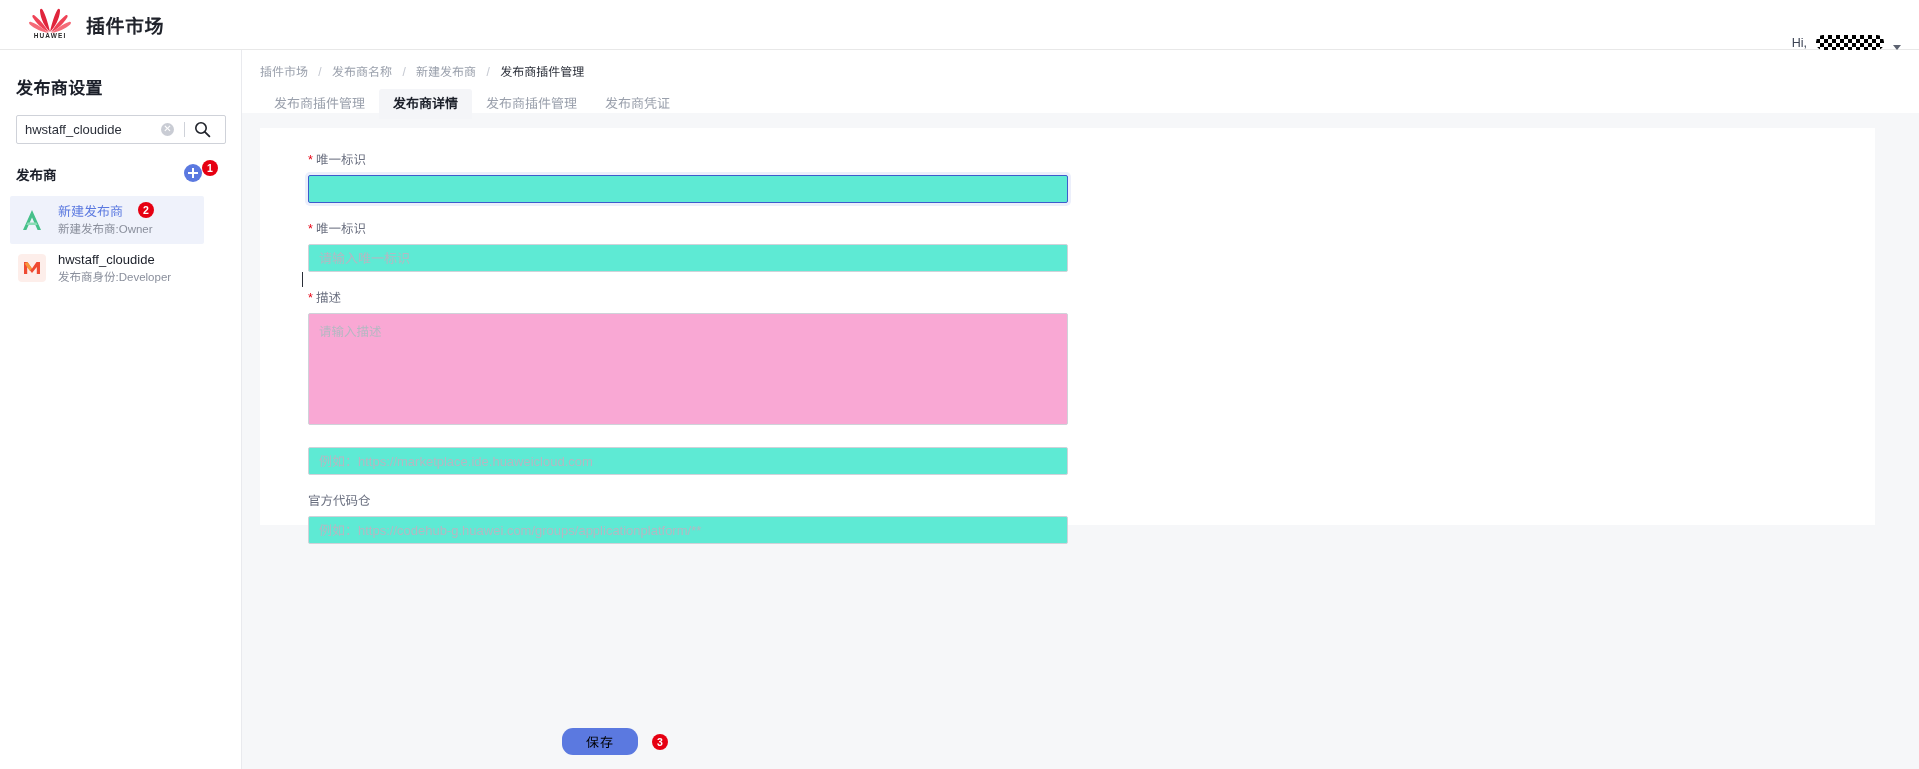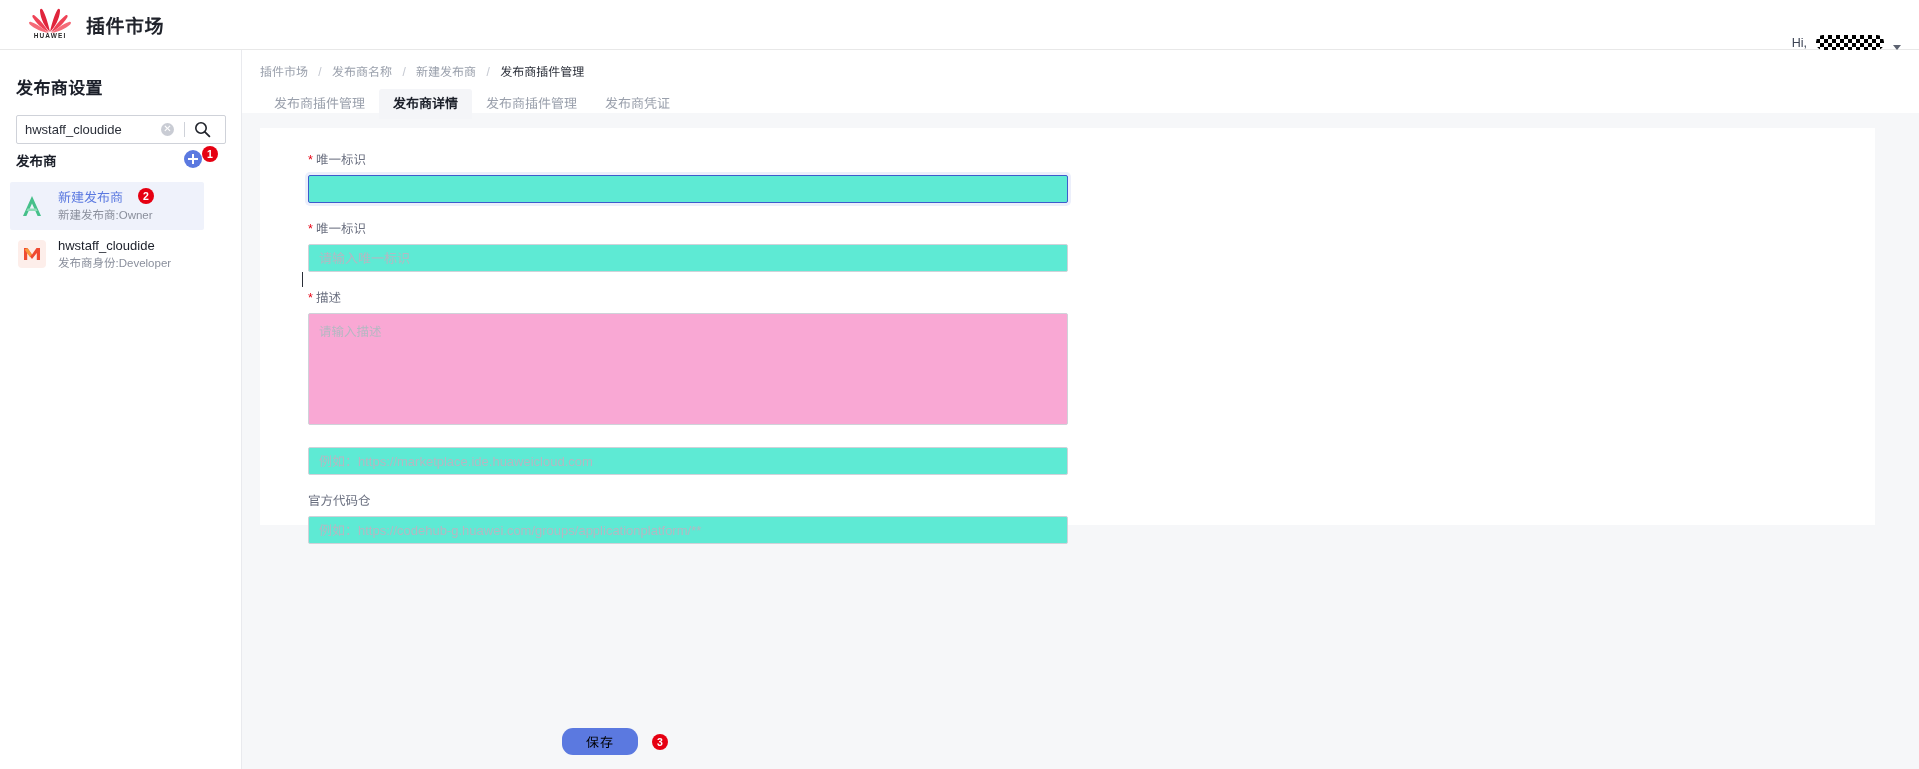--- a/index.html
+++ b/index.html
@@ -73,21 +73,21 @@
   .search-clear {
     width: 13px; height: 13px; border-radius: 50%;
     background: #c9ccd4; color: #ffffff;
     font-size: 10px; line-height: 12px; text-align: center;
     margin-left: 2px; cursor: pointer; font-family: "Liberation Sans", sans-serif;
   }
   .search-sep { width: 1px; height: 15px; background: #cfd2d9; margin: 0 9px 0 10px; }
   .search-icon { display:block; }
 
   .section-row {
-    position: relative; margin: 6px 0 0 16px; width: 210px; height: 22px;
+    position: relative; margin: 20px 0 0 16px; width: 210px; height: 22px;
   }
   .section-label { font-size: 13.5px; font-weight: 700; color: #1b1f29; }
   .add-btn {
     position: absolute; right: 24px; top: 0;
     width: 18px; height: 18px; border-radius: 50%;
     background: #5b79e0; cursor: pointer;
   }
   .add-btn::before, .add-btn::after {
     content: ""; position: absolute; background: #ffffff;
   }

